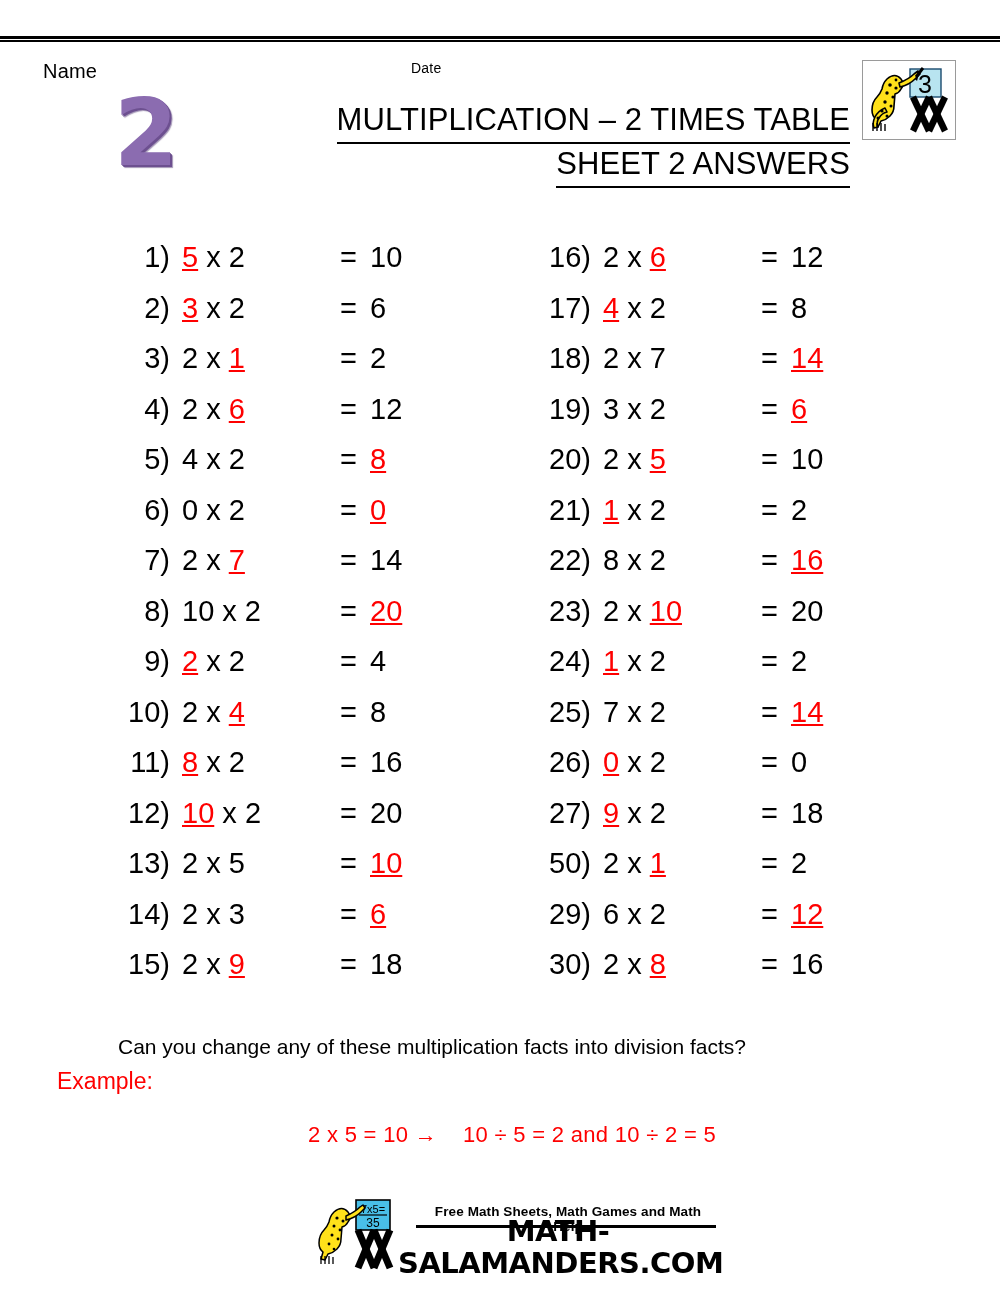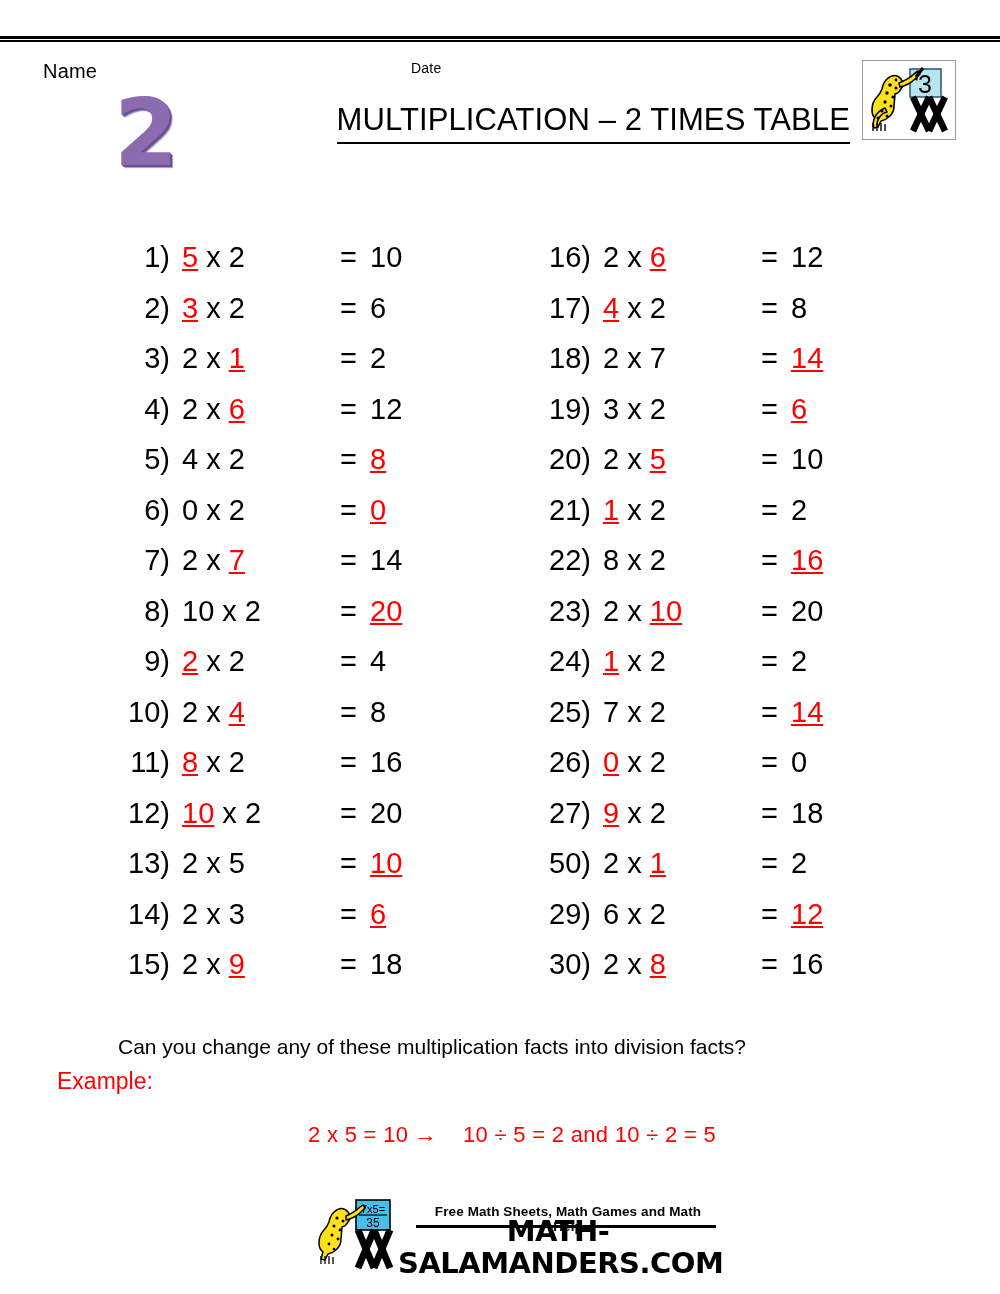--- a/index.html
+++ b/index.html
@@ -196,20 +196,21 @@
   <div class="bar-b"></div>
 </div>
 
 <div class="name-label">Name</div>
 <div class="date-label">Date</div>
 
 <div class="big-number">2</div>
 
 <div class="title-block">
   <div class="title-line"><span class="u">MULTIPLICATION – 2 TIMES TABLE</span></div>
+  <div class="title-line"><span class="u">SHEET 2 ANSWERS</span></div>
 </div>
 
 <div class="logo-box">
   <svg width="92" height="78" viewBox="0 0 92 78">
     <rect x="0" y="0" width="92" height="78" fill="#ffffff"></rect>
 
     <rect x="47" y="8" width="31" height="28" fill="#b8e4f0" stroke="#1a4a6e" stroke-width="1.4"></rect>
     <text x="62" y="32" font-family="'Liberation Sans',sans-serif" font-size="25" font-weight="400" text-anchor="middle" fill="#000">3</text>
 
     <g stroke="#000" stroke-width="6.5" fill="none" stroke-linecap="butt">

